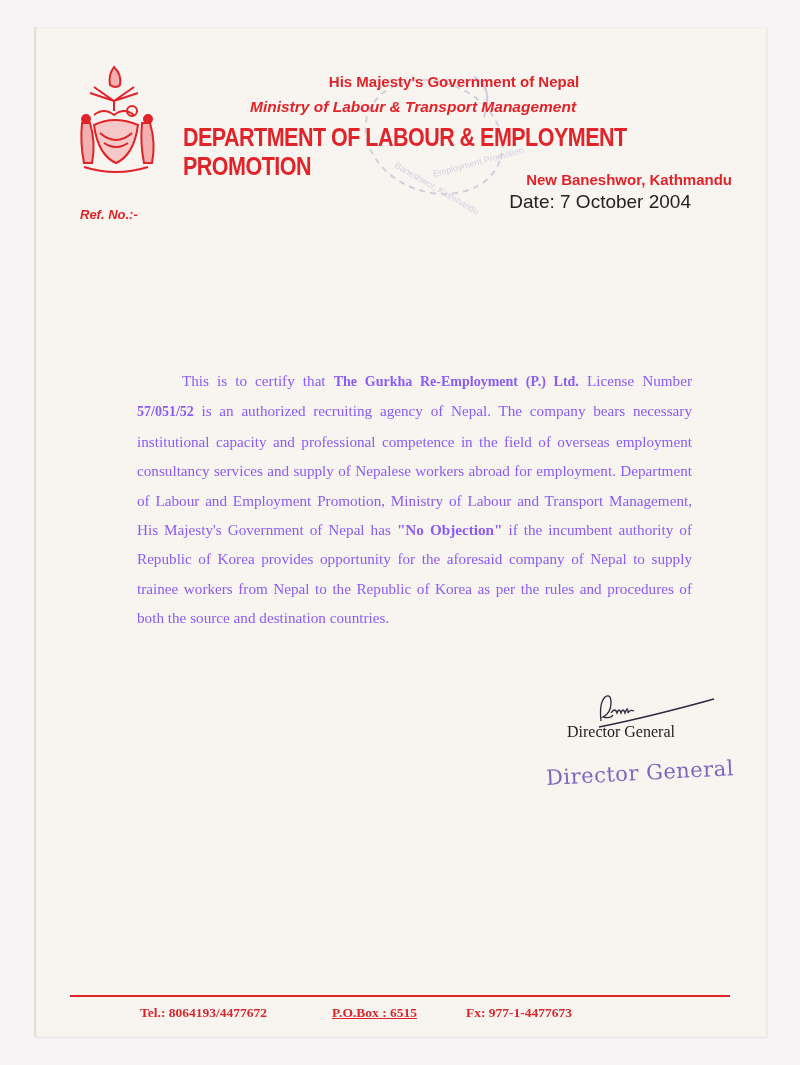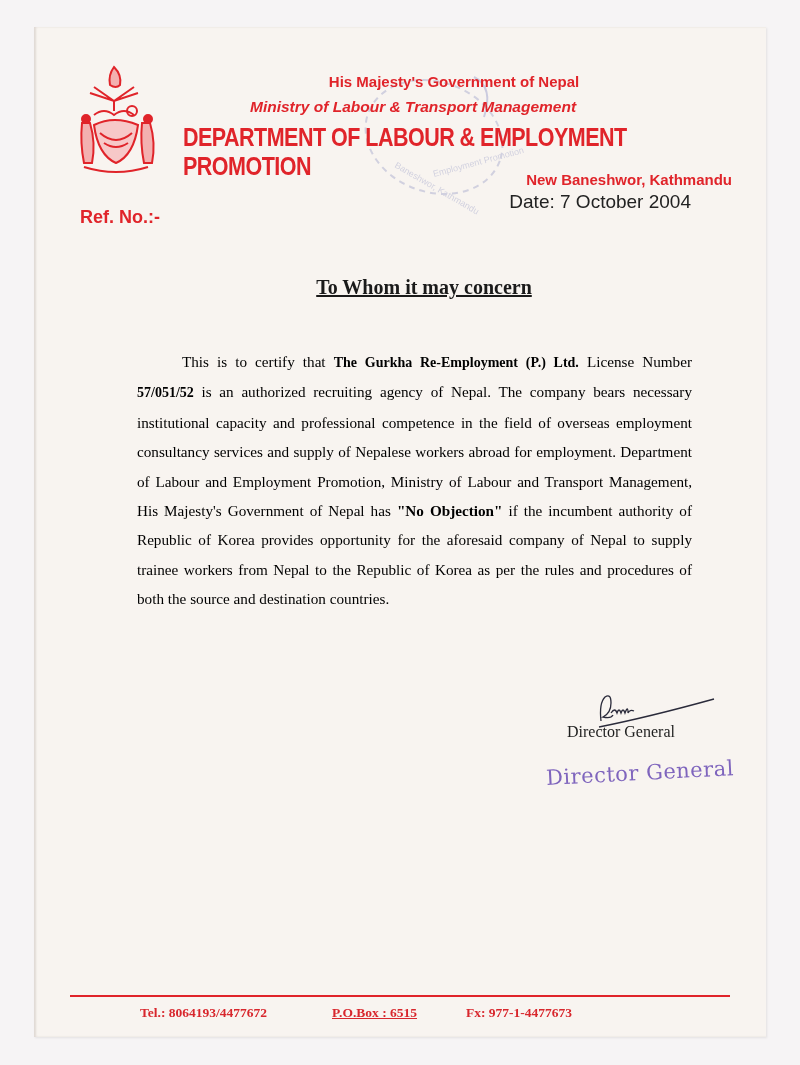--- a/index.html
+++ b/index.html
@@ -17,24 +17,24 @@
   .sans { font-family: "Liberation Sans", sans-serif; }
   .emblem { position: absolute; left: 36px; top: 36px; width: 92px; height: 114px; }
   .stamp { position: absolute; left: 290px; top: 30px; width: 200px; height: 160px; opacity: 0.35; }
   .hdr1 { position: absolute; left: 0; width: 100%; top: 46px; text-align: center; padding-left: 60px; box-sizing: border-box;
           font-size: 15px; font-weight: bold; margin-left: 24px; }
   .hdr2 { position: absolute; left: 216px; top: 71px; font-size: 15.5px; font-weight: bold; font-style: italic; }
   .hdr3 { position: absolute; left: 149px; top: 96px; font-size: 25px; font-weight: bold; letter-spacing: -0.6px;
           transform: scaleX(0.86); transform-origin: left center; }
   .addr { position: absolute; right: 34px; top: 144px; font-size: 15px; font-weight: bold; }
   .date { position: absolute; right: 75px; top: 164px; font-size: 19px; color: #222; }
-  .ref { position: absolute; left: 46px; top: 180px; font-size: 18px; font-weight: bold; }
+  .ref { position: absolute; left: 46px; top: 180px; font-size: 13px; font-weight: bold; font-style: italic; }
   .title { position: absolute; left: 0; width: 100%; top: 249px; text-align: center; font-size: 20px; font-weight: bold;
            text-decoration: underline; color: #1a1a1a; padding-left: 48px; box-sizing: border-box; }
-  .body { position: absolute; left: 103px; top: 320px; width: 555px; font-size: 15.2px; line-height: 29.4px; color: #000000;
+  .body { position: absolute; left: 103px; top: 339px; width: 555px; font-size: 15.2px; line-height: 29.4px; color: #8b5cf6;
           text-align: justify; text-indent: 45px; }
   .body b { font-weight: bold; }
   .sig { position: absolute; left: 555px; top: 660px; width: 130px; height: 50px; }
   .dg { position: absolute; left: 533px; top: 696px; font-size: 16px; color: #1e1e1e; }
   .dgstamp { position: absolute; left: 512px; top: 734px; font-size: 21px; color: #7256b8; font-family: "DejaVu Serif", serif;
              transform: rotate(-3deg); opacity: 0.9; letter-spacing: 0.5px; }
   .rule { position: absolute; left: 36px; right: 36px; top: 968px; height: 2px; background: #e0242a; }
   .footer { position: absolute; left: 0; width: 100%; top: 978px; font-size: 13.5px; font-weight: bold; color: #d8272d; }
   .footer span { position: absolute; }
 </style>
@@ -67,21 +67,20 @@
     </g>
   </svg>
 
   <div class="hdr1 red sans">His Majesty's Government of Nepal</div>
   <div class="hdr2 red sans">Ministry of Labour &amp; Transport Management</div>
   <div class="hdr3 red sans">DEPARTMENT OF LABOUR &amp; EMPLOYMENT PROMOTION</div>
   <div class="addr red sans">New Baneshwor, Kathmandu</div>
   <div class="date sans">Date: 7 October 2004</div>
   <div class="ref red sans">Ref. No.:-</div>
 
-  <div class="title">To Whom it may concern</div>
 
   <p class="body" style="margin:0;">
     <span>This is to certify that </span><b style="font-size:14px;">The Gurkha Re-Employment (P.) Ltd.</b><span> License Number </span><b style="font-size:14px;">57/051/52</b><span> is an authorized recruiting agency of Nepal. The company bears necessary institutional capacity and professional competence in the field of overseas employment consultancy services and supply of Nepalese workers abroad for employment. Department of Labour and Employment Promotion, Ministry of Labour and Transport Management, His Majesty's Government of Nepal has </span><b>"No Objection"</b><span> if the incumbent authority of Republic of Korea provides opportunity for the aforesaid company of Nepal to supply trainee workers from Nepal to the Republic of Korea as per the rules and procedures of both the source and destination countries.</span>
   </p>
 
   <svg class="sig" viewBox="0 0 130 50">
     <g fill="none" stroke="#2a2a3a" stroke-width="1.3">
       <path d="M12 34 q-2 -18 4 -24 q6 -4 6 6 q0 10 -8 14 q8 2 10 -2"></path>
       <path d="M22 26 q4 -6 6 0 q2 -6 4 0 q2 -6 4 0 q3 -8 3 0 q2 -4 6 -2"></path>
       <path d="M10 40 q50 -10 115 -28"></path>

